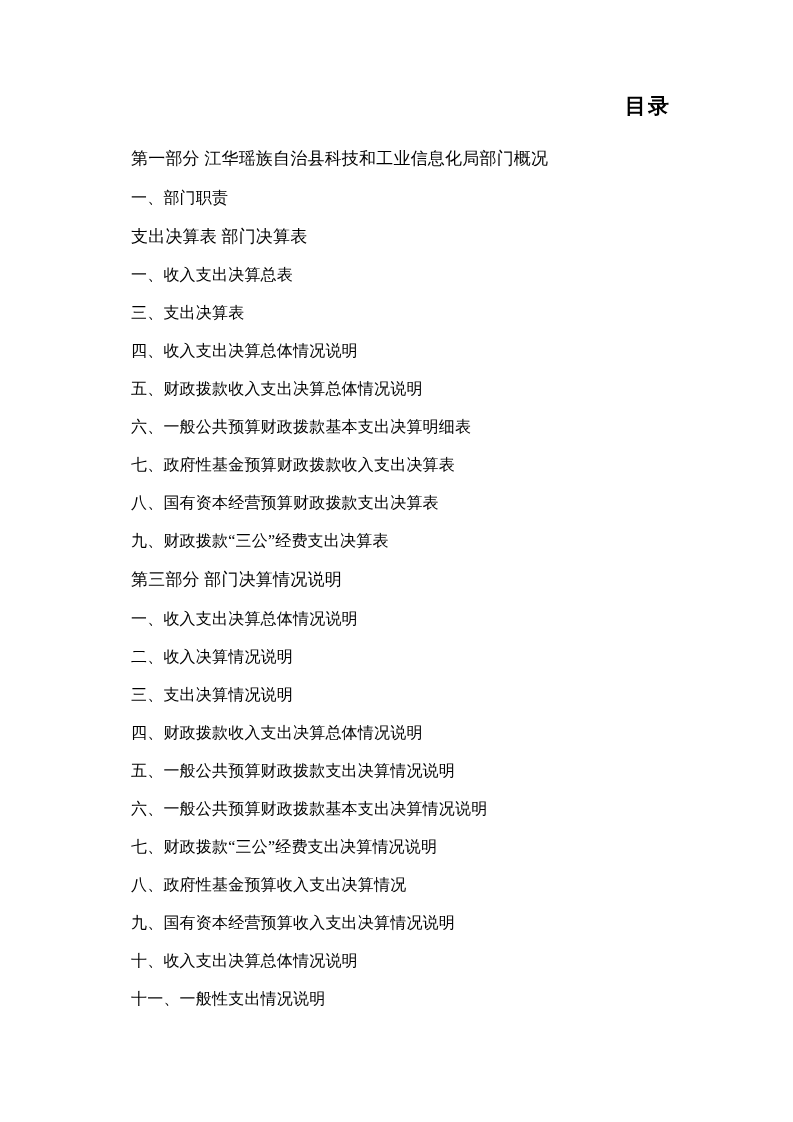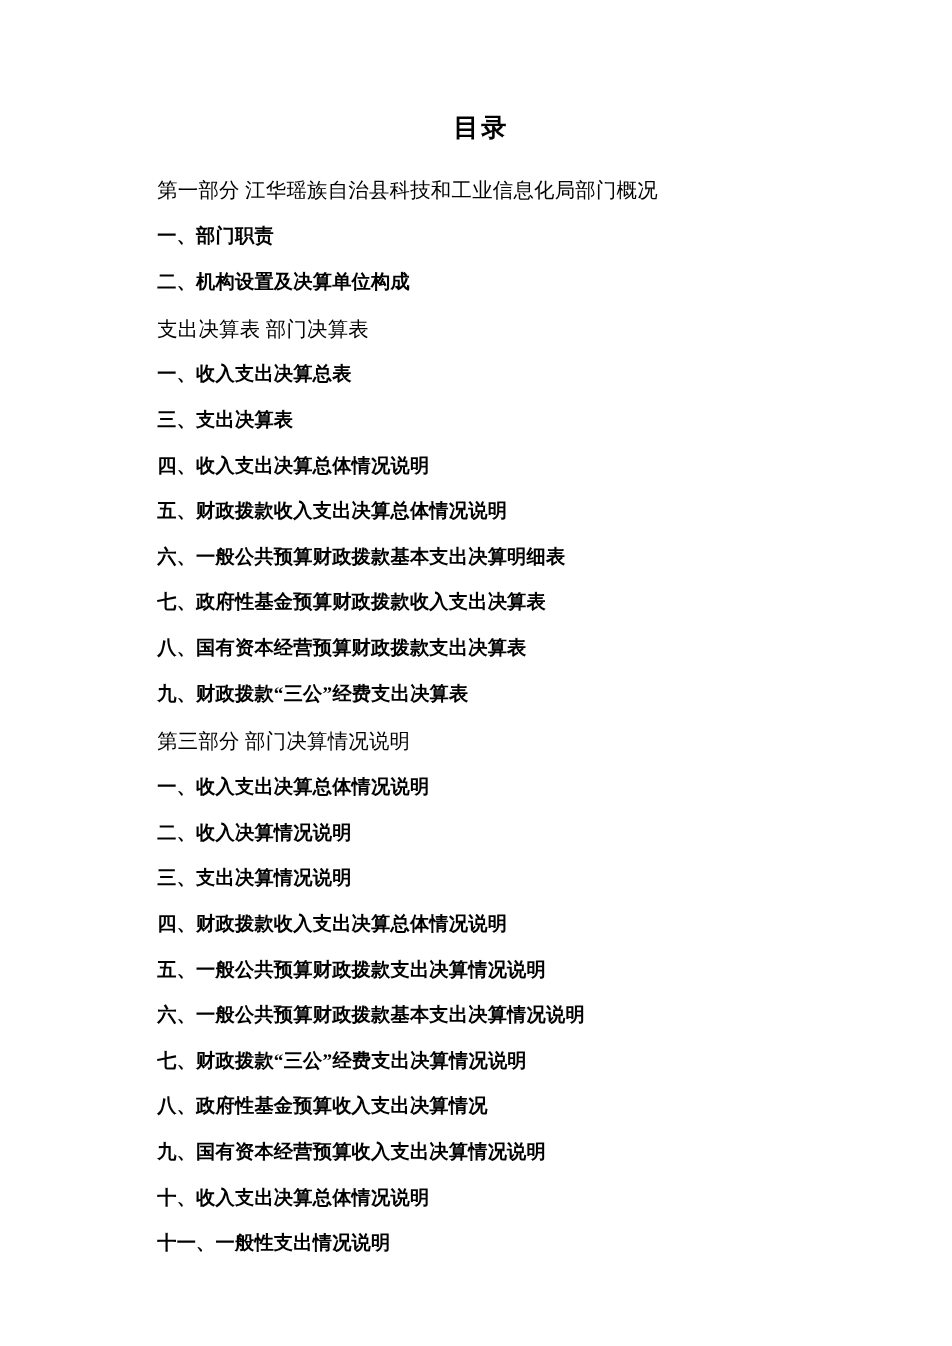--- a/index.html
+++ b/index.html
@@ -24,53 +24,52 @@
   }
   .content {
     position: absolute;
     left: 131px;
     top: 92px;
     width: 540px;
   }
   .doc-title {
     font-size: 21px;
     font-weight: bold;
-    text-align: center;
+    text-align: right;
     letter-spacing: 2px;
     margin: 0 0 18px 0;
     line-height: 1.4;
   }
   .section-heading {
     font-size: 17px;
     font-weight: normal;
     margin: 0;
     padding: 7px 0 7px 0;
     line-height: 1.5;
     letter-spacing: 0.2px;
   }
   .toc-item {
     font-size: 16px;
-    font-weight: bold;
+    font-weight: normal;
     margin: 0;
     padding: 7px 0 7px 0;
     line-height: 1.5;
     letter-spacing: 0.2px;
   }
 </style>
 </head>
 <body>
 
 <div class="page">
   <div class="content">
 
     <div class="doc-title">目录</div>
 
     <div class="section-heading">第一部分 江华瑶族自治县科技和工业信息化局部门概况</div>
     <div class="toc-item">一、部门职责</div>
-    <div class="toc-item">二、机构设置及决算单位构成</div>
 
     <div class="section-heading">支出决算表 部门决算表</div>
     <div class="toc-item">一、收入支出决算总表</div>
     <div class="toc-item">三、支出决算表</div>
     <div class="toc-item">四、收入支出决算总体情况说明</div>
     <div class="toc-item">五、财政拨款收入支出决算总体情况说明</div>
     <div class="toc-item">六、一般公共预算财政拨款基本支出决算明细表</div>
     <div class="toc-item">七、政府性基金预算财政拨款收入支出决算表</div>
     <div class="toc-item">八、国有资本经营预算财政拨款支出决算表</div>
     <div class="toc-item">九、财政拨款“三公”经费支出决算表</div>

